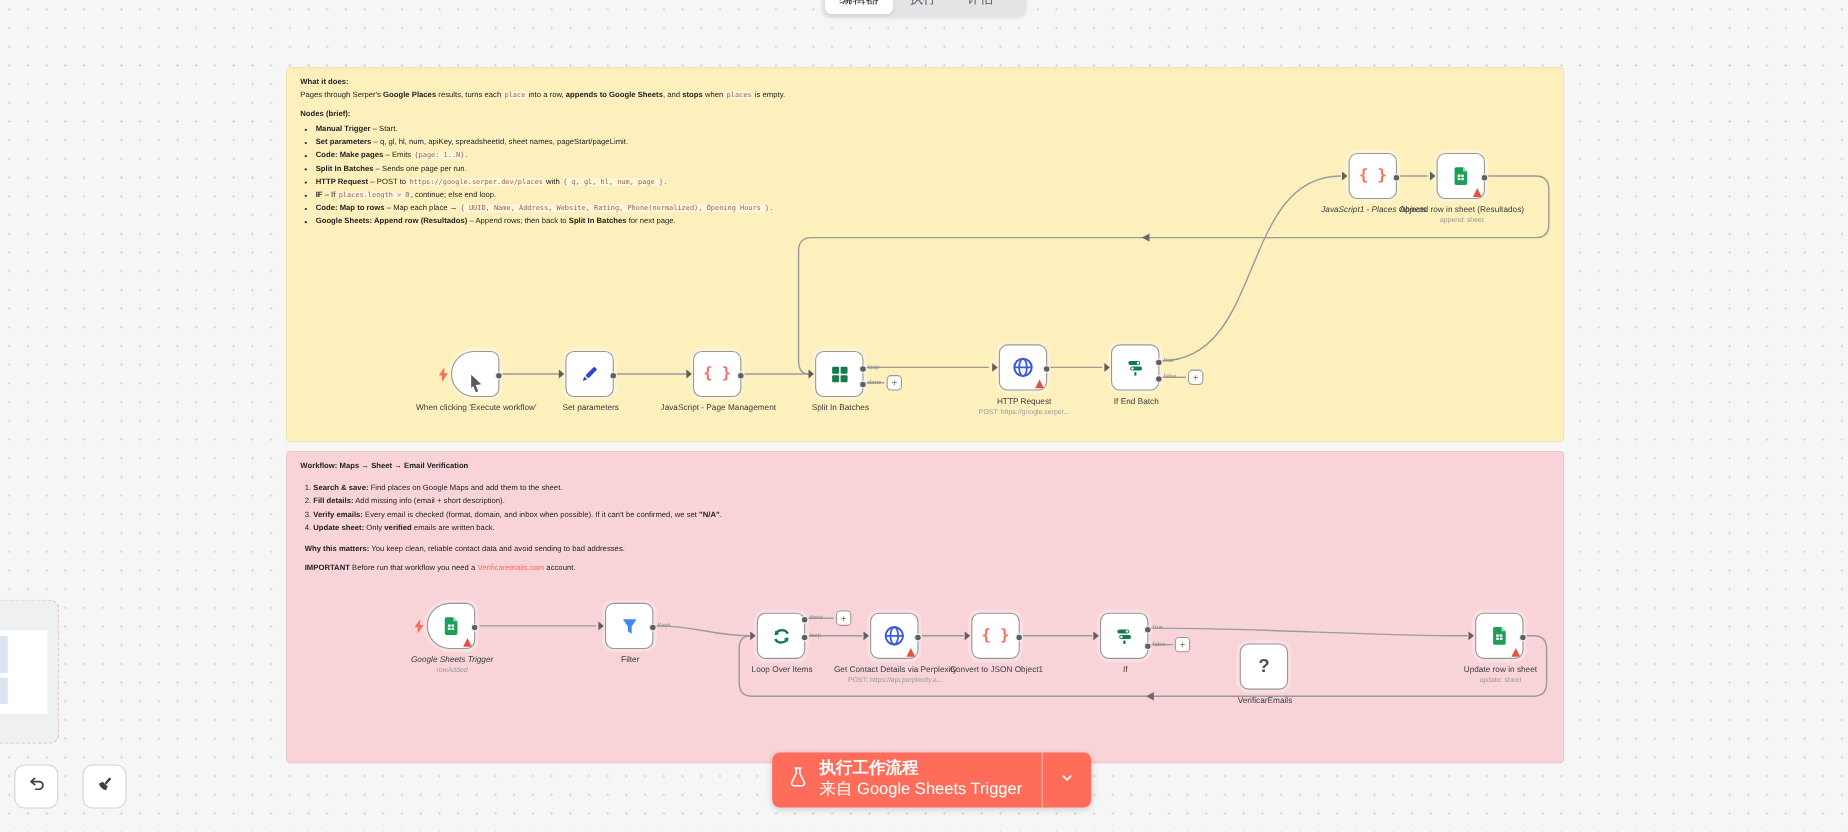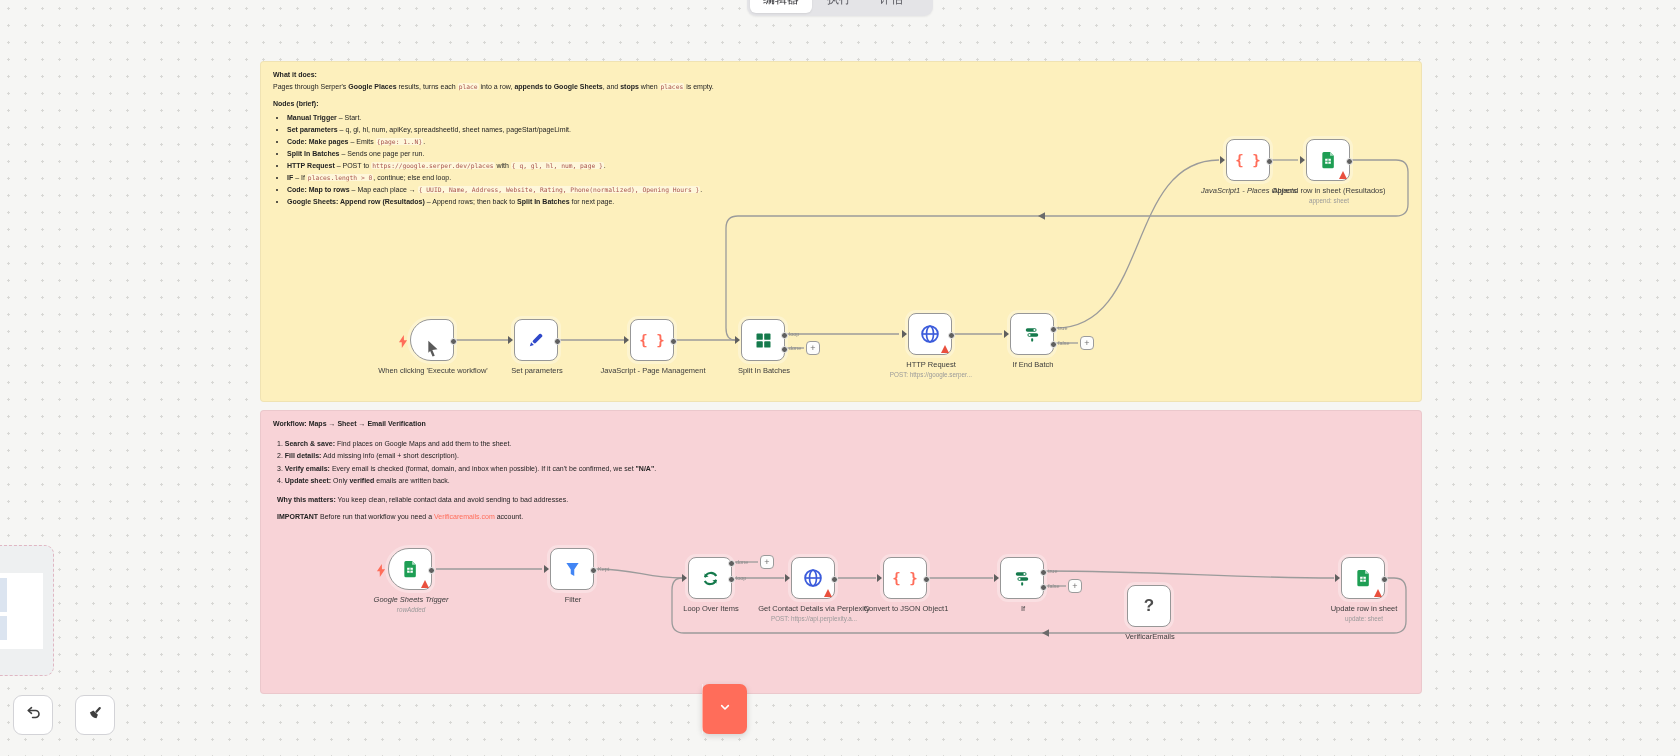--- a/index.html
+++ b/index.html
@@ -400,20 +400,31 @@
       <svg width="20" height="20" viewBox="0 0 24 24">
           <g transform="rotate(42 12 12)">
             <rect x="11" y="2.5" width="2.6" height="8.5" rx="1.2" fill="#3f3f3f"></rect>
             <path d="M8.6 11.2 h7.4 l1.6 4.4 q-5.4 3.2 -10.6 0 Z" fill="#3f3f3f"></path>
           </g>
         </svg>
     </span>
   </div>
 
   <div class="exec">
+    <div class="exec-main">
+      <span>
+        <svg width="19" height="21" viewBox="0 0 24 26">
+            <path d="M8.5 2.5 h7 M10 2.5 v6 l-5.2 10.5 a2.6 2.6 0 0 0 2.3 3.8 h9.8 a2.6 2.6 0 0 0 2.3 -3.8 L14 8.5 v-6" stroke="#fff" stroke-width="1.8" fill="none" stroke-linecap="round" stroke-linejoin="round"></path>
+          </svg>
+      </span>
+      <span class="exec-text">
+        <span class="exec-line1">执行工作流程</span>
+        <span class="exec-line2">来自 Google Sheets Trigger</span>
+      </span>
+    </div>
     <div class="exec-divider"></div>
     <div class="exec-chevron">
       <span>
         <svg width="16" height="16" viewBox="0 0 24 24">
             <path d="M7 10 l5 5 5-5" stroke="#fff" stroke-width="2.4" fill="none" stroke-linecap="round" stroke-linejoin="round"></path>
           </svg>
       </span>
     </div>
   </div>
 

